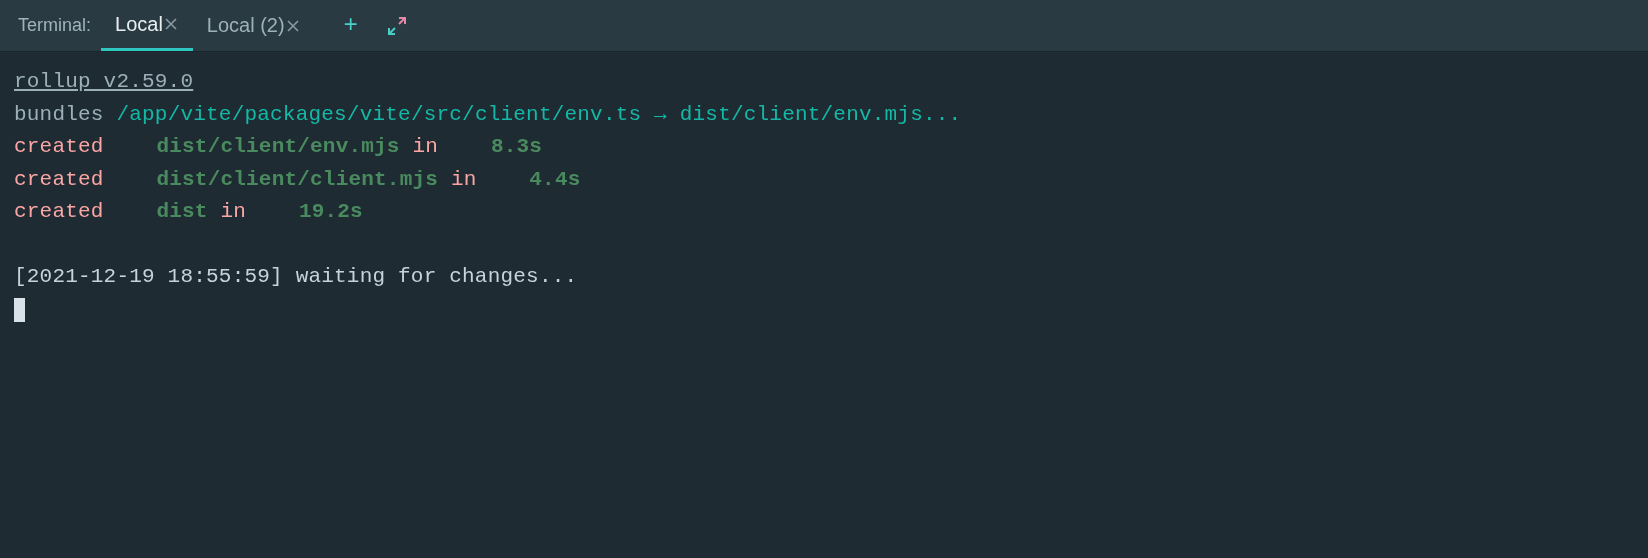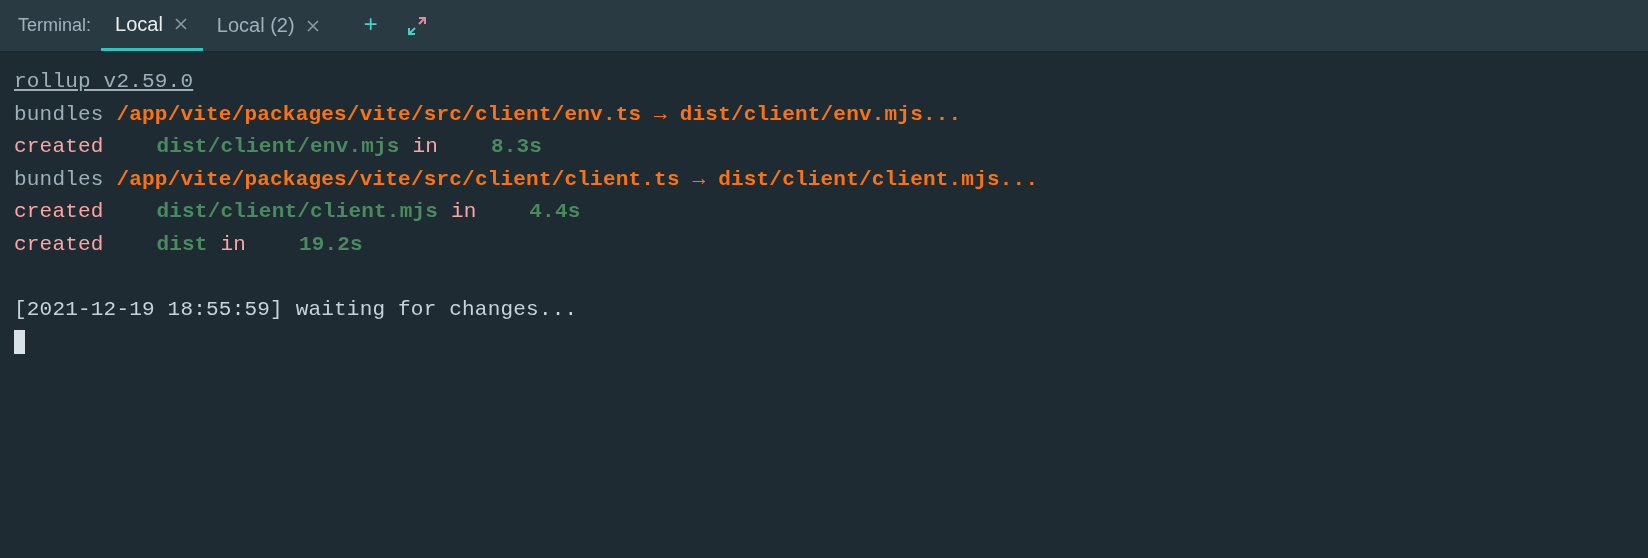--- a/index.html
+++ b/index.html
@@ -27,21 +27,21 @@
   }
   .tab {
     display: flex;
     align-items: center;
     height: 100%;
     padding: 0 14px;
     color: #9eb0ba;
     font-family: -apple-system, BlinkMacSystemFont, 'Segoe UI', sans-serif;
     font-size: 20px;
     cursor: pointer;
-    gap: 10px;
+    gap: 0;
   }
   .tab.active {
     color: #e8edf0;
     border-bottom: 3px solid #2ec7c0;
   }
   .tab .close {
     font-size: 16px;
     color: #8a9aa3;
     width: 16px;
     height: 16px;
@@ -72,21 +72,21 @@
   .expand-icon svg { display: block; }
   .terminal-body {
     padding: 14px 14px 0 14px;
     line-height: 1.55;
     font-size: 21px;
     letter-spacing: 0.2px;
   }
   .line { white-space: pre; }
   .underlined { text-decoration: underline; }
   .gray { color: #9db0ba; }
-  .teal { color: #f97316; font-weight: 700; }
+  .teal { color: #14b8a6; font-weight: 400; }
   .darkgreen { color: #fca5a5; }
   .greenbold { color: #4a8a5f; font-weight: 700; margin-left: 40px; }
   .plain { color: #c6d3da; margin-top: 31px; }
   .blank { height: 1.55em; }
   .cursor {
     display: inline-block;
     width: 11px;
     height: 24px;
     background: #d8e2e8;
     vertical-align: text-bottom;
@@ -131,21 +131,20 @@
     </span>
   </div>
 </div>
 
 <div class="terminal-body">
   <div class="line"><span class="gray underlined">rollup v2.59.0</span></div>
 
   <div class="line"><span class="gray">bundles</span> <span class="teal">/app/vite/packages/vite/src/client/env.ts → dist/client/env.mjs...</span></div>
   <div class="line"><span class="darkgreen">created</span> <span class="greenbold">dist/client/env.mjs</span><span class="darkgreen"> in </span><span class="greenbold">8.3s</span></div>
 
-  <div class="line"><span class="gray">bundles</span> <span class="teal">/app/vite/packages/vite/src/client/client.ts → dist/client/client.mjs...</span></div>
   <div class="line"><span class="darkgreen">created</span> <span class="greenbold">dist/client/client.mjs</span><span class="darkgreen"> in </span><span class="greenbold">4.4s</span></div>
 
   <div class="line"><span class="darkgreen">created</span> <span class="greenbold">dist</span><span class="darkgreen"> in </span><span class="greenbold">19.2s</span></div>
 
   <div class="blank"></div>
 
   <div class="line"><span class="plain">[2021-12-19 18:55:59] waiting for changes...</span></div>
   <div class="line"><span class="cursor"></span></div>
 </div>
 

